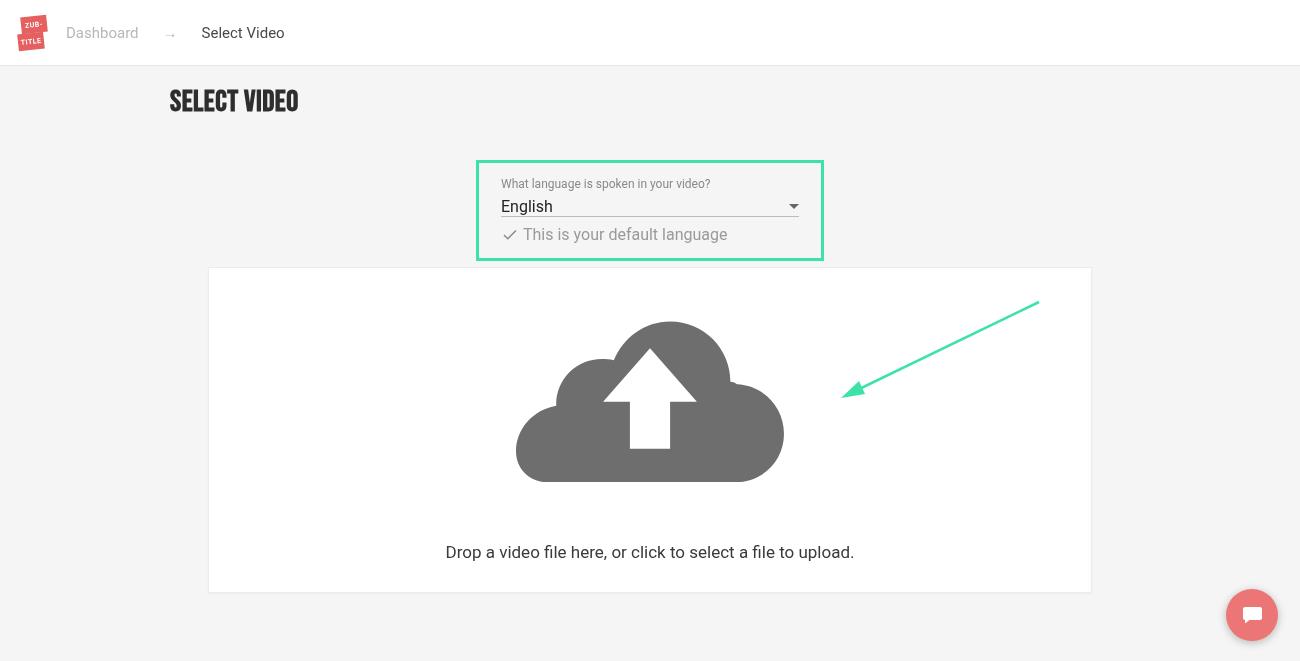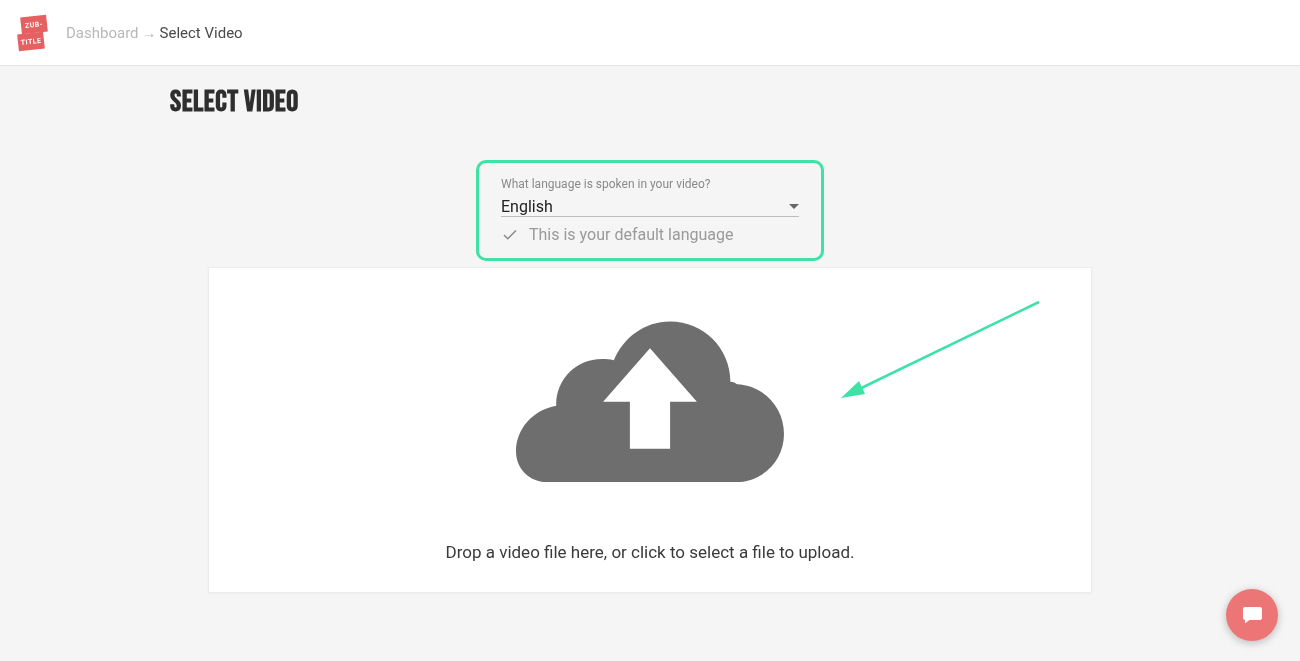--- a/index.html
+++ b/index.html
@@ -43,21 +43,21 @@
     align-items: center;
     justify-content: center;
     transform: rotate(-6deg);
   }
   .logo-top { top: 1px; left: 3px; }
   .logo-bot { top: 18px; left: 0px; }
 
   .breadcrumbs {
     display: flex;
     align-items: center;
-    gap: 3px;
+    gap: 24px;
     font-size: 15px;
   }
   .breadcrumb-link { color: #b8b8b8; cursor: pointer; }
   .breadcrumb-sep  { color: #b8b8b8; }
   .breadcrumb-current { color: #4a4a4a; }
 
   
   .main {
     width: 100%;
     padding: 0;
@@ -76,21 +76,21 @@
     color: #2e2e2e;
     margin-left: -26px;
     margin-bottom: 40px;
   }
 
   
   .lang-wrap {
     width: 348px;
     margin: 0 auto 6px auto;
     border: 3px solid #3de2a6;
-    border-radius: 10px;
+    border-radius: 0;
     padding: 14px 22px 14px 22px;
     background: #f5f5f5;
   }
   .lang-label {
     font-size: 12px;
     color: #8a8a8a;
     margin-bottom: 6px;
   }
   .lang-select {
     display: flex;
@@ -103,21 +103,21 @@
   .lang-value { font-size: 16px; color: #222; }
   .caret-down {
     width: 0; height: 0;
     border-left: 5px solid transparent;
     border-right: 5px solid transparent;
     border-top: 5px solid #666;
   }
   .lang-default {
     display: flex;
     align-items: center;
-    gap: 10px;
+    gap: 4px;
     margin-top: 8px;
     color: #9a9a9a;
     font-size: 16px;
   }
   .check-svg { width: 18px; height: 18px; flex: none; }
 
   
   .upload-card {
     width: 884px;
     margin: 4px auto 0 auto;

